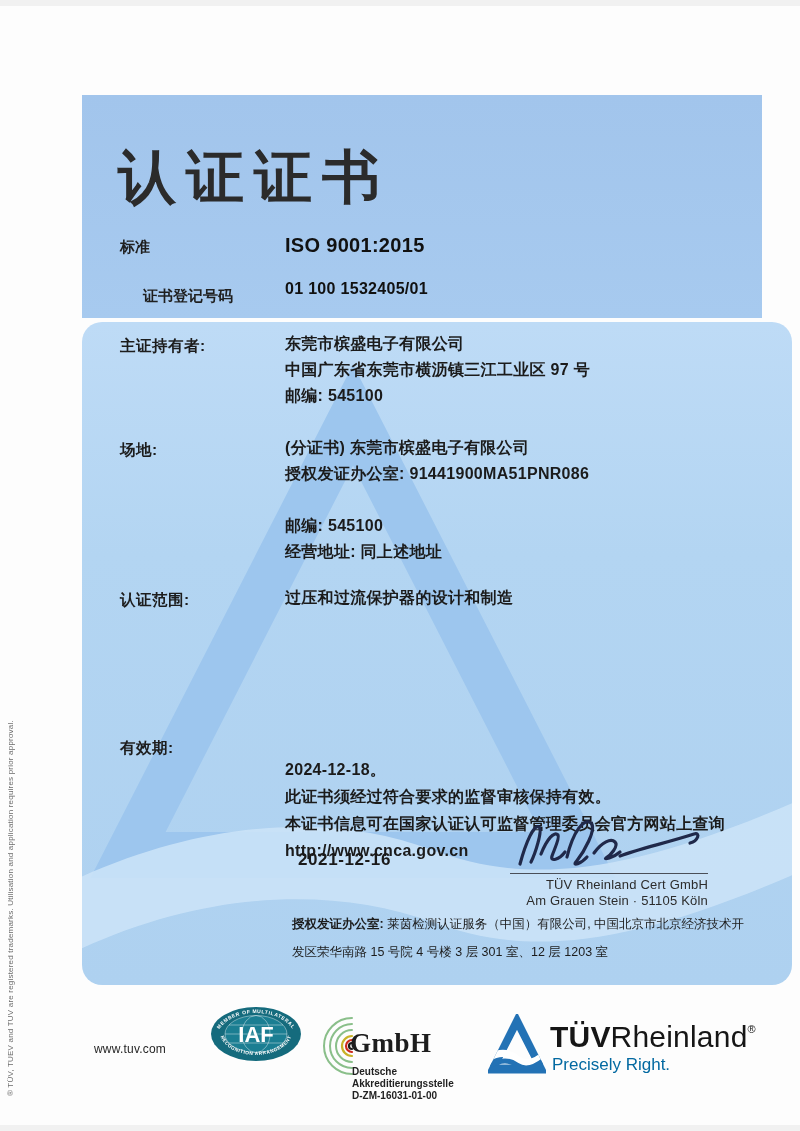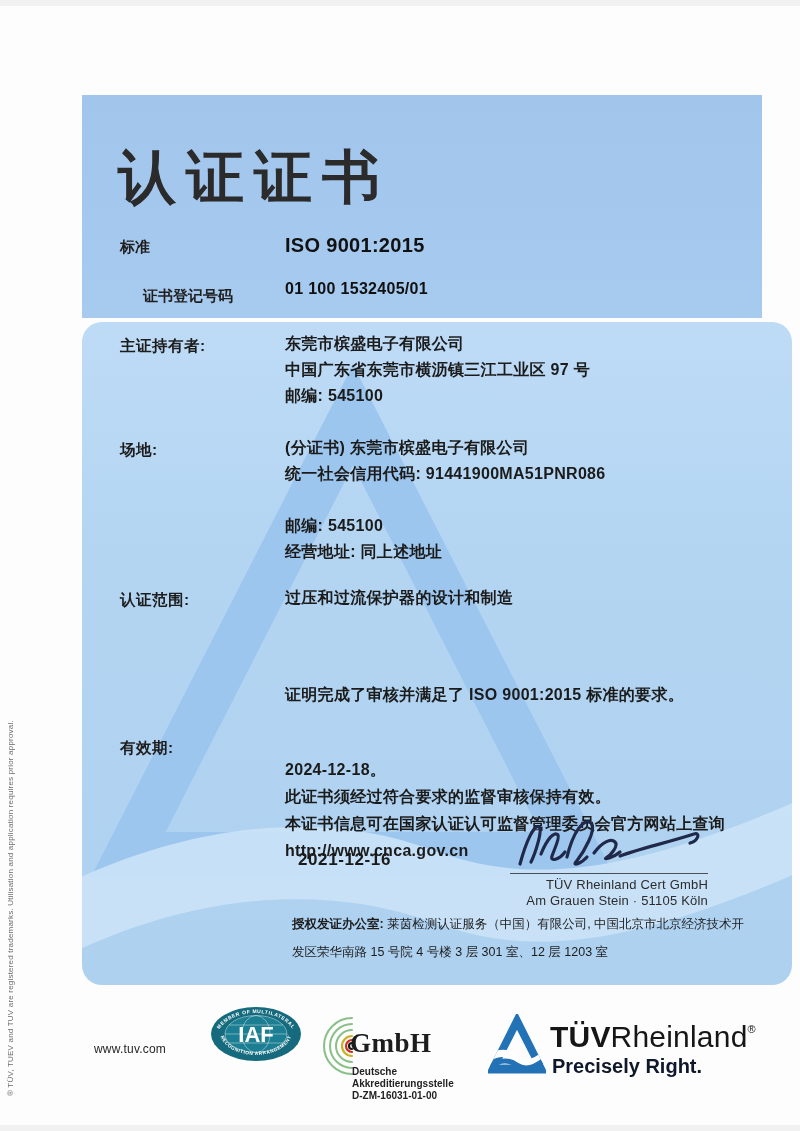--- a/index.html
+++ b/index.html
@@ -88,21 +88,21 @@
   .dakks-sub {
     position:absolute; left:30px; top:54px; font-size:10px; line-height:12px;
     font-weight:700; color:#222;
   }
   .tr-logo { position:absolute; left:488px; top:1012px; width:240px; height:70px; }
   .tr-triangle { position:absolute; left:0; top:2px; }
   .tr-brand { position:absolute; left:62px; top:8px; font-size:30px; color:#161616; letter-spacing:.2px; white-space:nowrap; }
   .tr-brand .b { font-weight:700; }
   .tr-brand .r { font-weight:400; }
   .tr-reg { font-size:11px; vertical-align:14px; font-weight:400; }
-  .tr-tagline { position:absolute; left:64px; top:43px; font-size:20px; font-weight:700; color:#0f172a; }
+  .tr-tagline { position:absolute; left:64px; top:43px; font-size:17px; font-weight:400; color:#0369a1; }
 </style>
 </head>
 <body>
 
 <div id="page">
 
   <div class="side-note">® TÜV, TUEV and TUV are registered trademarks. Utilisation and application requires prior approval.</div>
 
   <div class="cert">
 
@@ -124,28 +124,27 @@
                  L 722,548 C 540,628 442,634 350,600 C 250,564 120,568 -12,632 Z" fill="#cde4f8" opacity="0.85"></path>
       </svg>
 
       <span class="blabel" style="top:14px">主证持有者:</span>
       <div class="bval" style="top:9px">东莞市槟盛电子有限公司</div>
       <div class="bval" style="top:35px">中国广东省东莞市横沥镇三江工业区 97 号</div>
       <div class="bval" style="top:61px">邮编: 545100</div>
 
       <span class="blabel" style="top:118px">场地:</span>
       <div class="bval" style="top:113px">(分证书) 东莞市槟盛电子有限公司</div>
-      <div class="bval" style="top:139px">统一社会信用代码: 91441900MA51PNR086</div>
+      <div class="bval" style="top:139px">授权发证办公室: 91441900MA51PNR086</div>
       <div class="bval" style="top:191px">邮编: 545100</div>
       <div class="bval" style="top:217px">经营地址: 同上述地址</div>
 
       <span class="blabel" style="top:268px">认证范围:</span>
       <div class="bval" style="top:263px">过压和过流保护器的设计和制造</div>
 
-      <div class="bval statement">证明完成了审核并满足了 ISO 9001:2015 标准的要求。</div>
 
       <span class="blabel" style="top:416px">有效期:</span>
       <div class="bval" style="top:435px">2024-12-18。</div>
       <div class="bval" style="top:462px">此证书须经过符合要求的监督审核保持有效。</div>
       <div class="bval" style="top:489px">本证书信息可在国家认证认可监督管理委员会官方网站上查询</div>
       <div class="bval" style="top:516px">http://www.cnca.gov.cn</div>
 
       <div class="date-line">2021-12-16</div>
 
       <svg class="sig-svg" width="190" height="60" viewBox="0 0 190 60">

